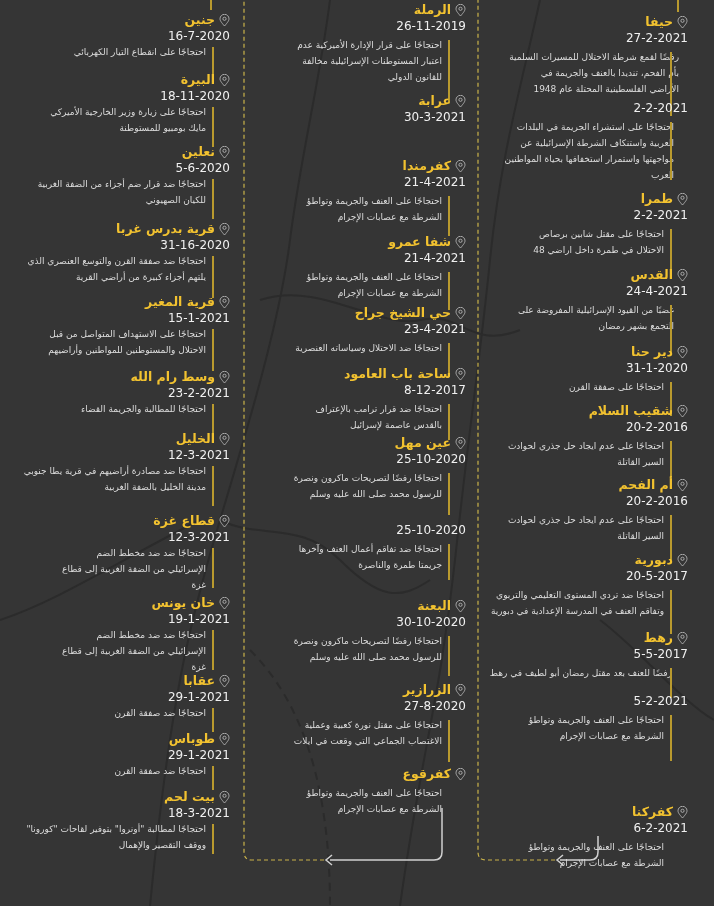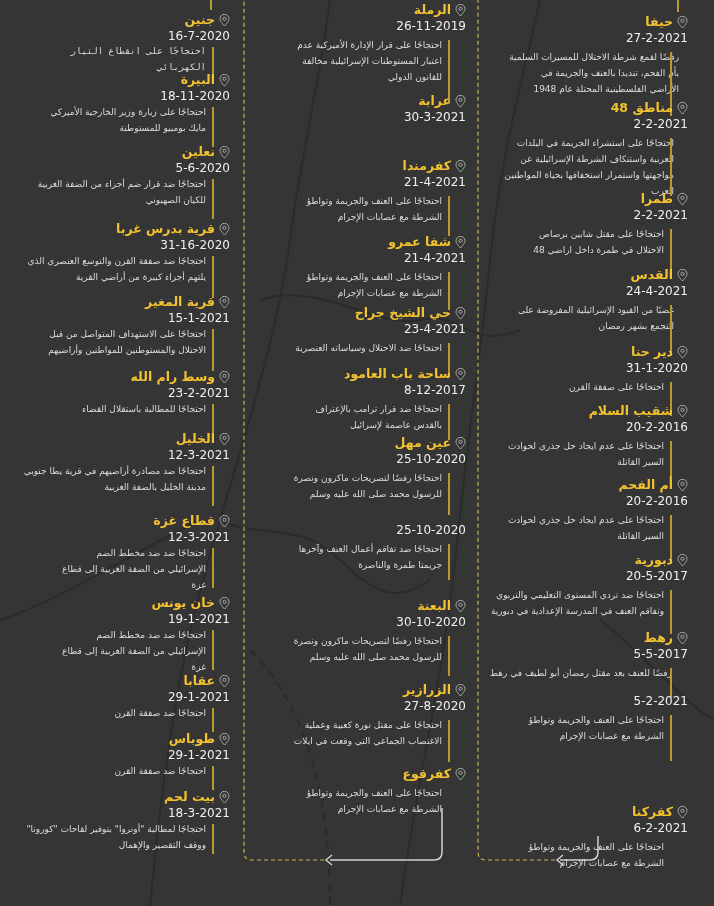--- a/index.html
+++ b/index.html
@@ -63,29 +63,20 @@
         </span>
         <span class="place">حيفا</span>
       </div>
     <div class="date">27-2-2021</div>
     <div class="desc-wrap">
         <div class="vbar" style="height:64px;"></div>
         <div class="desc" style="width:170px;margin-right:-15px;">رفضًا لقمع شرطة الاحتلال للمسيرات السلمية بأم الفحم، تنديدا بالعنف والجريمة في الأراضي الفلسطينية المحتلة عام 1948</div>
       </div>
   </div>
   <div class="entry" style="top:100px;">
-    <div class="title-row">
-        <span class="pin">
-          <svg width="11" height="13" viewBox="0 0 11 13">
-            <path d="M5.5 12 C2 8 1 6.5 1 4.8 A4.5 4.5 0 0 1 10 4.8 C10 6.5 9 8 5.5 12Z" fill="none" stroke="#aaa" stroke-width="1"></path>
-            <circle cx="5.5" cy="4.8" r="1.6" fill="none" stroke="#aaa" stroke-width="1"></circle>
-          </svg>
-        </span>
-        <span class="place">مناطق 48</span>
-      </div>
     <div class="date">2-2-2021</div>
     <div class="desc-wrap">
         <div class="vbar" style="height:58px;"></div>
         <div class="desc" style="width:180px;margin-right:-10px;">احتجاجًا على استشراء الجريمة في البلدات العربية واستنكاف الشرطة الإسرائيلية عن مواجهتها واستمرار استخفافها بحياة المواطنين العرب</div>
       </div>
   </div>
   <div class="entry" style="top:191px;">
     <div class="title-row">
         <span class="pin">
           <svg width="11" height="13" viewBox="0 0 11 13">
@@ -391,21 +382,21 @@
     <div class="title-row">
         <span class="pin">
           <svg width="11" height="13" viewBox="0 0 11 13">
             <path d="M5.5 12 C2 8 1 6.5 1 4.8 A4.5 4.5 0 0 1 10 4.8 C10 6.5 9 8 5.5 12Z" fill="none" stroke="#aaa" stroke-width="1"></path>
             <circle cx="5.5" cy="4.8" r="1.6" fill="none" stroke="#aaa" stroke-width="1"></circle>
           </svg>
         </span>
         <span class="place">جنين</span>
       </div>
     <div class="date">16-7-2020</div>
-    <div class="desc-wrap" style="margin-top:0;font-family:Liberation Mono, monospace;">
+    <div class="desc-wrap" style="margin-top:0;">
         <div class="vbar" style="height:36px;"></div>
         <div class="desc">احتجاجًا على انقطاع التيار الكهربائي</div>
       </div>
   </div>
   <div class="entry" style="top:72px;">
     <div class="title-row">
         <span class="pin">
           <svg width="11" height="13" viewBox="0 0 11 13">
             <path d="M5.5 12 C2 8 1 6.5 1 4.8 A4.5 4.5 0 0 1 10 4.8 C10 6.5 9 8 5.5 12Z" fill="none" stroke="#aaa" stroke-width="1"></path>
             <circle cx="5.5" cy="4.8" r="1.6" fill="none" stroke="#aaa" stroke-width="1"></circle>
@@ -473,21 +464,21 @@
           <svg width="11" height="13" viewBox="0 0 11 13">
             <path d="M5.5 12 C2 8 1 6.5 1 4.8 A4.5 4.5 0 0 1 10 4.8 C10 6.5 9 8 5.5 12Z" fill="none" stroke="#aaa" stroke-width="1"></path>
             <circle cx="5.5" cy="4.8" r="1.6" fill="none" stroke="#aaa" stroke-width="1"></circle>
           </svg>
         </span>
         <span class="place">وسط رام الله</span>
       </div>
     <div class="date">23-2-2021</div>
     <div class="desc-wrap" style="margin-top:0;">
         <div class="vbar" style="height:34px;"></div>
-        <div class="desc">احتجاجًا للمطالبة باستقلال القضاء</div>
+        <div class="desc">احتجاجًا للمطالبة والجريمة القضاء</div>
       </div>
   </div>
   <div class="entry" style="top:431px;">
     <div class="title-row">
         <span class="pin">
           <svg width="11" height="13" viewBox="0 0 11 13">
             <path d="M5.5 12 C2 8 1 6.5 1 4.8 A4.5 4.5 0 0 1 10 4.8 C10 6.5 9 8 5.5 12Z" fill="none" stroke="#aaa" stroke-width="1"></path>
             <circle cx="5.5" cy="4.8" r="1.6" fill="none" stroke="#aaa" stroke-width="1"></circle>
           </svg>
         </span>

